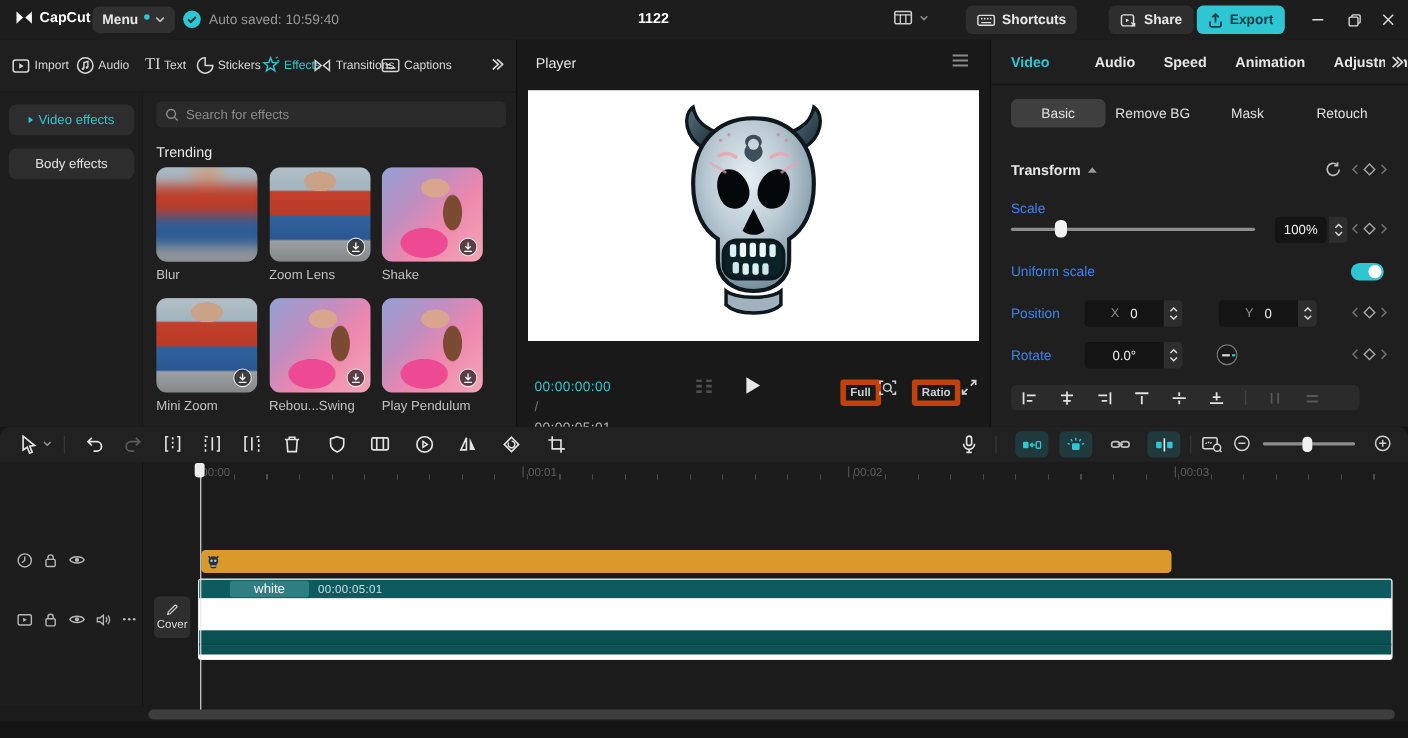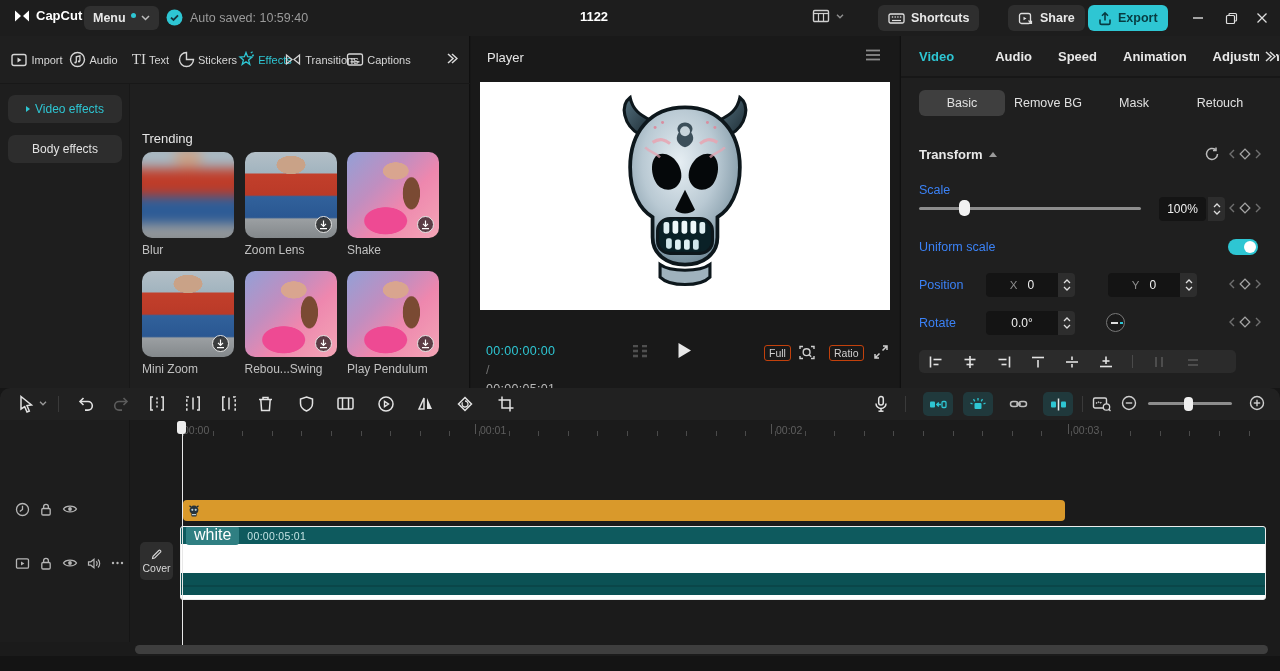--- a/index.html
+++ b/index.html
@@ -68,21 +68,21 @@
   .player-title { margin-left:16px; font-size:13px; color:#e6e6e6; }
   .player-menu { position:absolute; right:18px; top:13px; }
   .canvas { position:absolute; left:9px; top:46px; width:410px; height:228px; background:#ffffff; }
   .canvas svg { margin:8px auto 0; }
   .player-ctrl { position:absolute; left:0; top:296px; width:428px; height:40px; }
   .timecode { position:absolute; left:15px; top:12px; font-size:12.5px; letter-spacing:.3px; color:#b9b9b9; display:flex; gap:5px;flex-direction:column; }
   .timecode .cur { color:#2ec6d3; }
   .timecode .sep { color:#6f6f6f; }
   .frames-icon { position:absolute; left:160px; top:13px; }
   .play-btn { position:absolute; left:206px; top:10px; }
-  .boxed { border:1px solid #c2410c; border-radius:3px; font-size:10.5px; color:#cfcfcf; padding:1px 4px; }
+  .boxed { border:5px solid #c2410c; border-radius:3px; font-size:10.5px; color:#cfcfcf; padding:1px 4px;font-weight:bold; }
   .full-label { position:absolute; left:293px; top:13px; }
   .fit-btn { position:absolute; left:327px; top:12px; }
   .ratio-label { position:absolute; left:358px; top:13px; }
   .fs-btn { position:absolute; left:402px; top:12px; }
 
   
   .prop-tabs { position:absolute; top:0; left:0; width:380px; height:42px; display:flex; align-items:center; gap:0; border-bottom:2px solid #171717; overflow:hidden; }
   .ptab { font-size:13px; font-weight:700; color:#e8e8e8; white-space:nowrap; }
   .ptab.active { color:#2ec6d3; }
   .prop-expand { position:absolute; right:4px; top:14px; background:#1f1f1f; padding-left:4px; }
@@ -119,21 +119,21 @@
   .timeline { position:absolute; top:420px; left:0; width:1280px; height:251px; background:#1b1b1b; }
   .track-head { position:absolute; left:0; top:0; width:130px; height:222px; background:#1d1d1d; border-right:1px solid #151515; }
   .th-row { position:absolute; left:0; width:130px; display:flex; align-items:center; gap:9px; padding-left:15px; color:#b6b6b6; }
   .ruler-ticks { position:absolute; left:183px; top:11px; width:1087px; height:5px;
     background:repeating-linear-gradient(to right, #4a4a4a 0 1px, transparent 1px 29.6px); }
   .ruler-label { position:absolute; top:4px; display:flex; align-items:flex-start; gap:4px; color:#5f5f5f; font-size:10.5px; }
   .ruler-label .tick { width:1px; height:10px; background:#555; }
   .clip-effect { position:absolute; left:183px; top:80px; width:882px; height:21px; background:#d9992b; border-radius:4px; display:flex; align-items:center; padding-left:5px; }
   .clip-video { position:absolute; left:180px; top:106px; width:1086px; height:74px; border:1.5px solid #ececec; border-radius:3px; background:#fff; overflow:hidden; }
   .cv-head { height:17px; background:#0e5a5e; display:flex; align-items:center; gap:8px; padding-left:5px; }
-  .cv-badge { background:#2f7f82; border-radius:3px; color:#fff; font-size:16px; padding:0px 8px 1px; }
+  .cv-badge { background:#2f7f82; border-radius:3px; color:#fff; font-size:12px; padding:0px 22px 1px;margin-left:23px; }
   .cv-dur { color:#c3e2e3; font-size:10.5px; letter-spacing:.3px; }
   .cv-body { height:29px; background:#ffffff; }
   .cv-band1 { height:14px; background:#0b5154; border-bottom:2px solid #0a4649; }
   .cv-band2 { height:8px; background:#0b5154; }
   .cover-btn { position:absolute; left:140px; top:122px; width:33px; height:38px; background:#2e2e2e; border-radius:5px; display:flex; flex-direction:column; align-items:center; justify-content:center; gap:2px; color:#d8d8d8; font-size:10.5px; }
   .playhead-line { position:absolute; left:181.5px; top:1px; width:1.5px; height:228px; background:#e8e8e8; }
   .playhead-handle { position:absolute; left:177px; top:1px; width:9px; height:13px; background:#ececec; border-radius:2.5px 2.5px 3px 3px; }
   .h-scrollbar { position:absolute; left:135px; top:225px; width:1133px; height:9px; background:#3e3e3e; border-radius:5px; }
   .tl-bottom { position:absolute; left:0; top:236px; width:1280px; height:15px; background:#141414; }
 </style>
@@ -295,20 +295,27 @@
     <div class="fx-sidebar">
       <div class="fx-side-btn active" style="top:11px">
         <span class="tri"></span>
         <span>Video effects</span>
       </div>
       <div class="fx-side-btn" style="top:51px">
         <span>Body effects</span>
       </div>
     </div>
 
+    <div class="search-box">
+      <svg width="13" height="13" viewBox="0 0 13 13">
+          <circle cx="5.5" cy="5.5" r="4" stroke="#8b8b8b" stroke-width="1.3" fill="none"></circle>
+          <line x1="8.6" y1="8.6" x2="11.5" y2="11.5" stroke="#8b8b8b" stroke-width="1.3"></line>
+        </svg>
+      <input type="text" placeholder="Search for effects" style="">
+    </div>
 
     <div class="section-title">Trending</div>
 
     <div class="fx-grid">
       <div class="fx-card">
         <div class="fx-thumb">
             <div class="blur-inner t-person"></div>
           </div>
         <div class="fx-name">Blur</div>
       </div>

